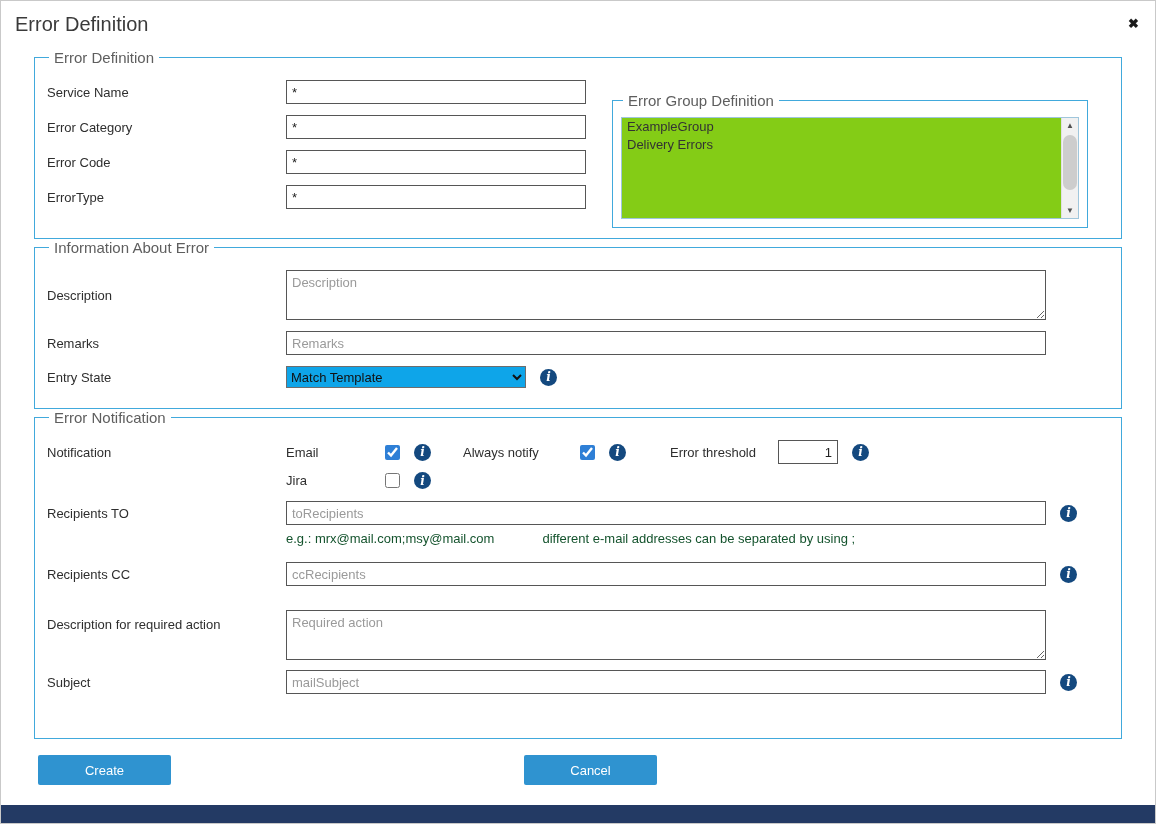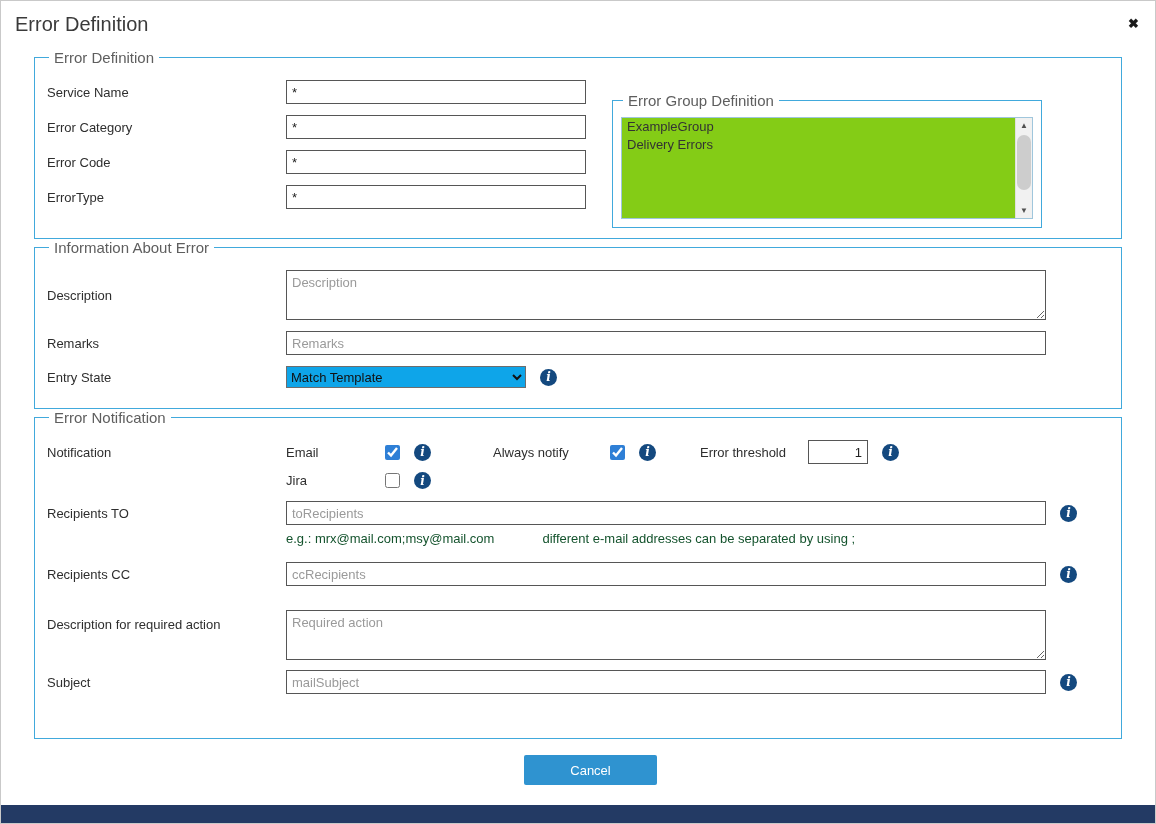--- a/index.html
+++ b/index.html
@@ -39,24 +39,24 @@
   ::placeholder { color:#9a9a9a; opacity:1; }
   select.sel { width:240px; height:22px; font-size:13px; font-family:inherit; border:1px solid #6d6d6d; background:#0ea5e9; color:#111; }
 
   .info {
     display:inline-flex; align-items:center; justify-content:center;
     width:17px; height:17px; border-radius:50%; background:#14497f; color:#fff;
     font:bold italic 12px "DejaVu Serif", serif; margin-left:14px; flex:0 0 auto; cursor:pointer;
   }
   .cb { width:15px; height:15px; accent-color:#2e7fd6; margin:0; flex:0 0 auto; cursor:pointer; }
   .mini-label { font-size:13px; color:#2e2e2e; }
-  .lbl-email { width:99px; } .lbl-always { width:117px; margin-left:62px; } .lbl-thresh { margin-left:44px; margin-right:22px; } .lbl-jira { width:99px; }
+  .lbl-email { width:99px; } .lbl-always { width:117px; margin-left:32px; } .lbl-thresh { margin-left:44px; margin-right:22px; } .lbl-jira { width:99px; }
 
   .error-group {
-    position:absolute; left:577px; top:26px; width:430px; margin:0;
+    position:absolute; left:577px; top:26px; width:476px; margin:0;
     border:1px solid #41a9dc; padding:8px;
   }
   .error-group legend { font-size:15px; color:#5e5e5e; }
   .listbox { position:relative; border:1px solid #9fc6dc; height:102px; overflow:hidden; background:#84cc16; padding-right:17px; }
   .lb-opt { font-size:13px; color:#333; padding:1px 5px; line-height:16px; cursor:default; }
   .lb-scroll { position:absolute; top:0; right:0; bottom:0; width:17px; background:#f1f1f1; border-left:1px solid #e0e0e0; }
   .lb-arrow { position:absolute; left:0; width:100%; height:15px; font-size:8px; line-height:15px; color:#505050; text-align:center; cursor:pointer; }
   .lb-up { top:0; } .lb-down { bottom:0; }
   .lb-thumb { position:absolute; right:1px; top:17px; width:14px; height:55px; background:#cdcdcd; border-radius:7px; cursor:pointer; }
 
@@ -182,16 +182,17 @@
   </div>
 
   <div class="row">
     <label class="f-label">Subject</label>
     <input class="txt w-wide" placeholder="mailSubject" style="">
     <span class="info">i</span>
   </div>
 </fieldset>
 
 <div class="actions">
+  <button class="btn btn-create">Create</button>
   <button class="btn btn-cancel">Cancel</button>
 </div>
 
 <div class="footer"></div>
 
 </body></html>

